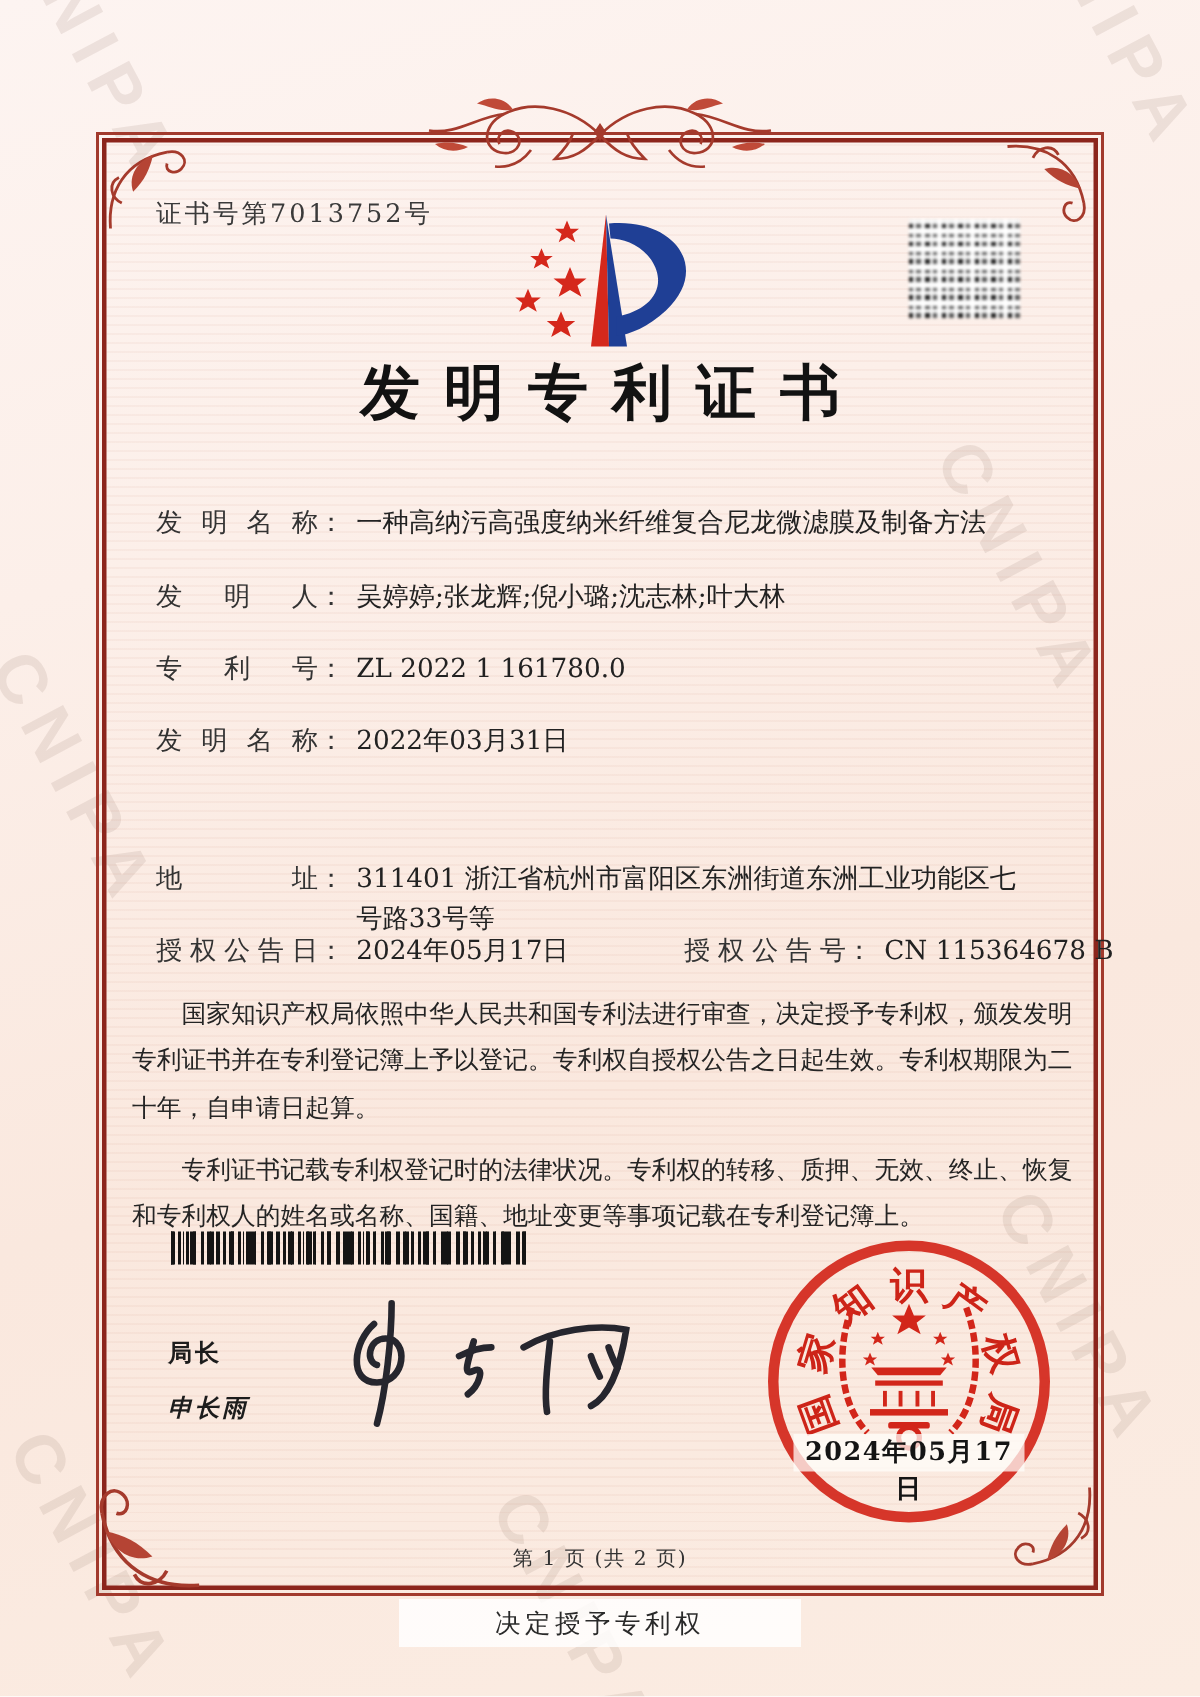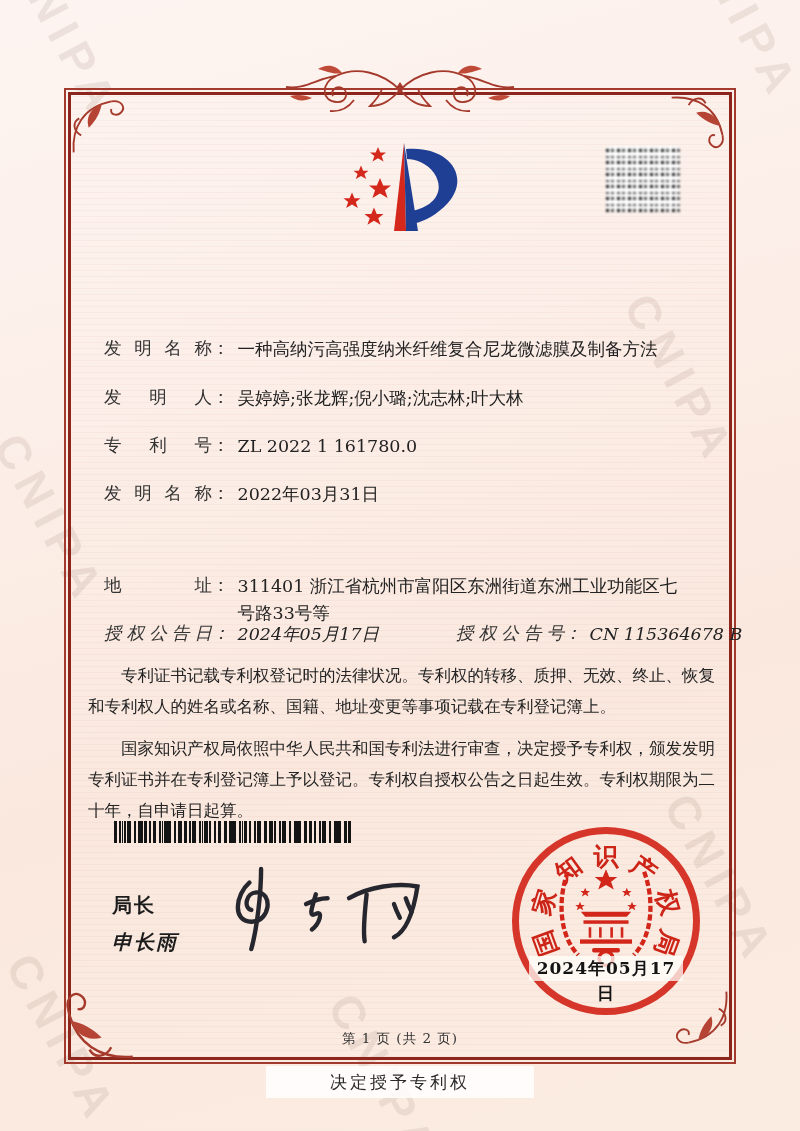--- a/index.html
+++ b/index.html
@@ -48,21 +48,21 @@
   .body-text p + p { margin-top:10px; }
   .barcode {
     position:absolute; left:114px; top:821px; width:240px; height:22px;
     background-image:
       repeating-linear-gradient(90deg,#141414 0 2px,transparent 2px 5px),
       repeating-linear-gradient(90deg,#141414 0 1px,transparent 1px 8px),
       repeating-linear-gradient(90deg,#141414 0 3px,transparent 3px 13px);
   }
   .sig-role, .sig-name {
     position:absolute; left:112px; font-family:"DejaVu Sans","Liberation Sans",sans-serif;
-    font-weight:600; font-size:20px; color:#1c1c1c; letter-spacing:2px;
+    font-weight:600; font-size:16px; color:#1c1c1c; letter-spacing:2px;
   }
   .sig-role { top:892px; }
   .sig-name { top:929px;font-style:italic; }
   .sig-script { position:absolute; left:222px; top:862px; }
   .seal {
     position:absolute; left:512px; top:827px; width:188px; height:188px;
     border:7px solid rgba(211,38,26,.92); border-radius:50%;
   }
   .seal-char {
     position:absolute; left:calc(50% - 13px); top:calc(50% - 14px);
@@ -137,64 +137,66 @@
   </svg>
   <svg class="corner" style="left:56px; top:980px; transform:rotate(270deg);" width="84" height="84" viewBox="0 0 70 70">
     <g fill="none" stroke="#a53a2c" stroke-width="2">
       <path d="M6,64 C4,38 16,16 46,10"></path>
         <path d="M46,10 c10,-2 16,6 10,12 c-4,4 -12,2 -10,-4"></path>
         <path d="M14,46 c-8,-4 -10,-14 -2,-18"></path>
     </g>
     <path fill="#b54434" d="M22,38 c-4,-12 4,-22 14,-26 c-2,10 -6,18 -14,26 z"></path>
   </svg>
 
+  <div class="cert-no">证书号第7013752号</div>
 
   <svg class="logo" width="132" height="94" viewBox="0 0 132 94">
     <g fill="#d5281c">
       <path transform="translate(44,16) scale(0.8)" d="M0,-10 L2.9,-3.1 L10,-3.1 L4.5,1.2 L6.9,8.1 L0,4 L-6.9,8.1 L-4.5,1.2 L-10,-3.1 L-2.9,-3.1 Z"></path>
       <path transform="translate(27,34) scale(0.75)" d="M0,-10 L2.9,-3.1 L10,-3.1 L4.5,1.2 L6.9,8.1 L0,4 L-6.9,8.1 L-4.5,1.2 L-10,-3.1 L-2.9,-3.1 Z"></path>
       <path transform="translate(46,50) scale(1.1)" d="M0,-10 L2.9,-3.1 L10,-3.1 L4.5,1.2 L6.9,8.1 L0,4 L-6.9,8.1 L-4.5,1.2 L-10,-3.1 L-2.9,-3.1 Z"></path>
       <path transform="translate(18,62) scale(0.85)" d="M0,-10 L2.9,-3.1 L10,-3.1 L4.5,1.2 L6.9,8.1 L0,4 L-6.9,8.1 L-4.5,1.2 L-10,-3.1 L-2.9,-3.1 Z"></path>
       <path transform="translate(40,78) scale(0.95)" d="M0,-10 L2.9,-3.1 L10,-3.1 L4.5,1.2 L6.9,8.1 L0,4 L-6.9,8.1 L-4.5,1.2 L-10,-3.1 L-2.9,-3.1 Z"></path>
       <polygon points="70,4 60,92 72,92"></polygon>
     </g>
     <g fill="#1f3f95">
       <polygon points="70,4 72,92 84,92"></polygon>
       <path d="M72,10 C116,6 140,40 110,68 C98,79 86,84 77,85 L77,72 C100,68 112,52 100,34 C93,24 81,20 73,20 Z"></path>
     </g>
   </svg>
 
   <div class="matrix"></div>
 
+  <div class="title">发明专利证书</div>
 
   <div class="field" style="top:336px;">
     <span class="flabel">发明名称</span><span class="fcolon">：</span><span class="fvalue">一种高纳污高强度纳米纤维复合尼龙微滤膜及制备方法</span>
   </div>
   <div class="field" style="top:385px;">
     <span class="flabel">发明人</span><span class="fcolon">：</span><span class="fvalue">吴婷婷;张龙辉;倪小璐;沈志林;叶大林</span>
   </div>
   <div class="field" style="top:433px;">
     <span class="flabel">专利号</span><span class="fcolon">：</span><span class="fvalue">ZL 2022 1 161780.0</span>
   </div>
   <div class="field" style="top:481px;">
     <span class="flabel">发明名称</span><span class="fcolon">：</span><span class="fvalue">2022年03月31日</span>
   </div>
   <div class="field" style="top:573px;">
     <span class="flabel">地址</span><span class="fcolon">：</span><span class="fvalue">311401 浙江省杭州市富阳区东洲街道东洲工业功能区七号路33号等</span>
   </div>
-  <div class="field" style="top:621px;font-style:italic;">
+  <div class="field" style="top:621px;">
     <span class="flabel">授权公告日</span><span class="fcolon">：</span><span class="fvalue">2024年05月17日</span>
     <span class="pair2">
       <span class="flabel">授权公告号</span><span class="fcolon">：</span><span class="fvalue">CN 115364678 B</span>
     </span>
   </div>
 
   <div class="body-text">
+    <p>国家知识产权局依照中华人民共和国专利法进行审查，决定授予专利权，颁发发明专利证书并在专利登记簿上予以登记。专利权自授权公告之日起生效。专利权期限为二十年，自申请日起算。</p>
     <p>专利证书记载专利权登记时的法律状况。专利权的转移、质押、无效、终止、恢复和专利权人的姓名或名称、国籍、地址变更等事项记载在专利登记簿上。</p>
-    <p>国家知识产权局依照中华人民共和国专利法进行审查，决定授予专利权，颁发发明专利证书并在专利登记簿上予以登记。专利权自授权公告之日起生效。专利权期限为二十年，自申请日起算。</p>
   </div>
 
   <div class="barcode"></div>
 
   <div class="sig-role">局长</div>
   <div class="sig-name">申长雨</div>
   <svg class="sig-script" width="215" height="92" viewBox="0 0 220 92">
     <g fill="none" stroke="#26262e" stroke-width="4.5" stroke-linecap="round">
       <path d="M28,20 C14,32 10,60 30,60 C50,60 52,30 36,30 C24,30 22,46 30,48"></path>
       <path d="M40,6 C40,30 36,66 30,88"></path>

